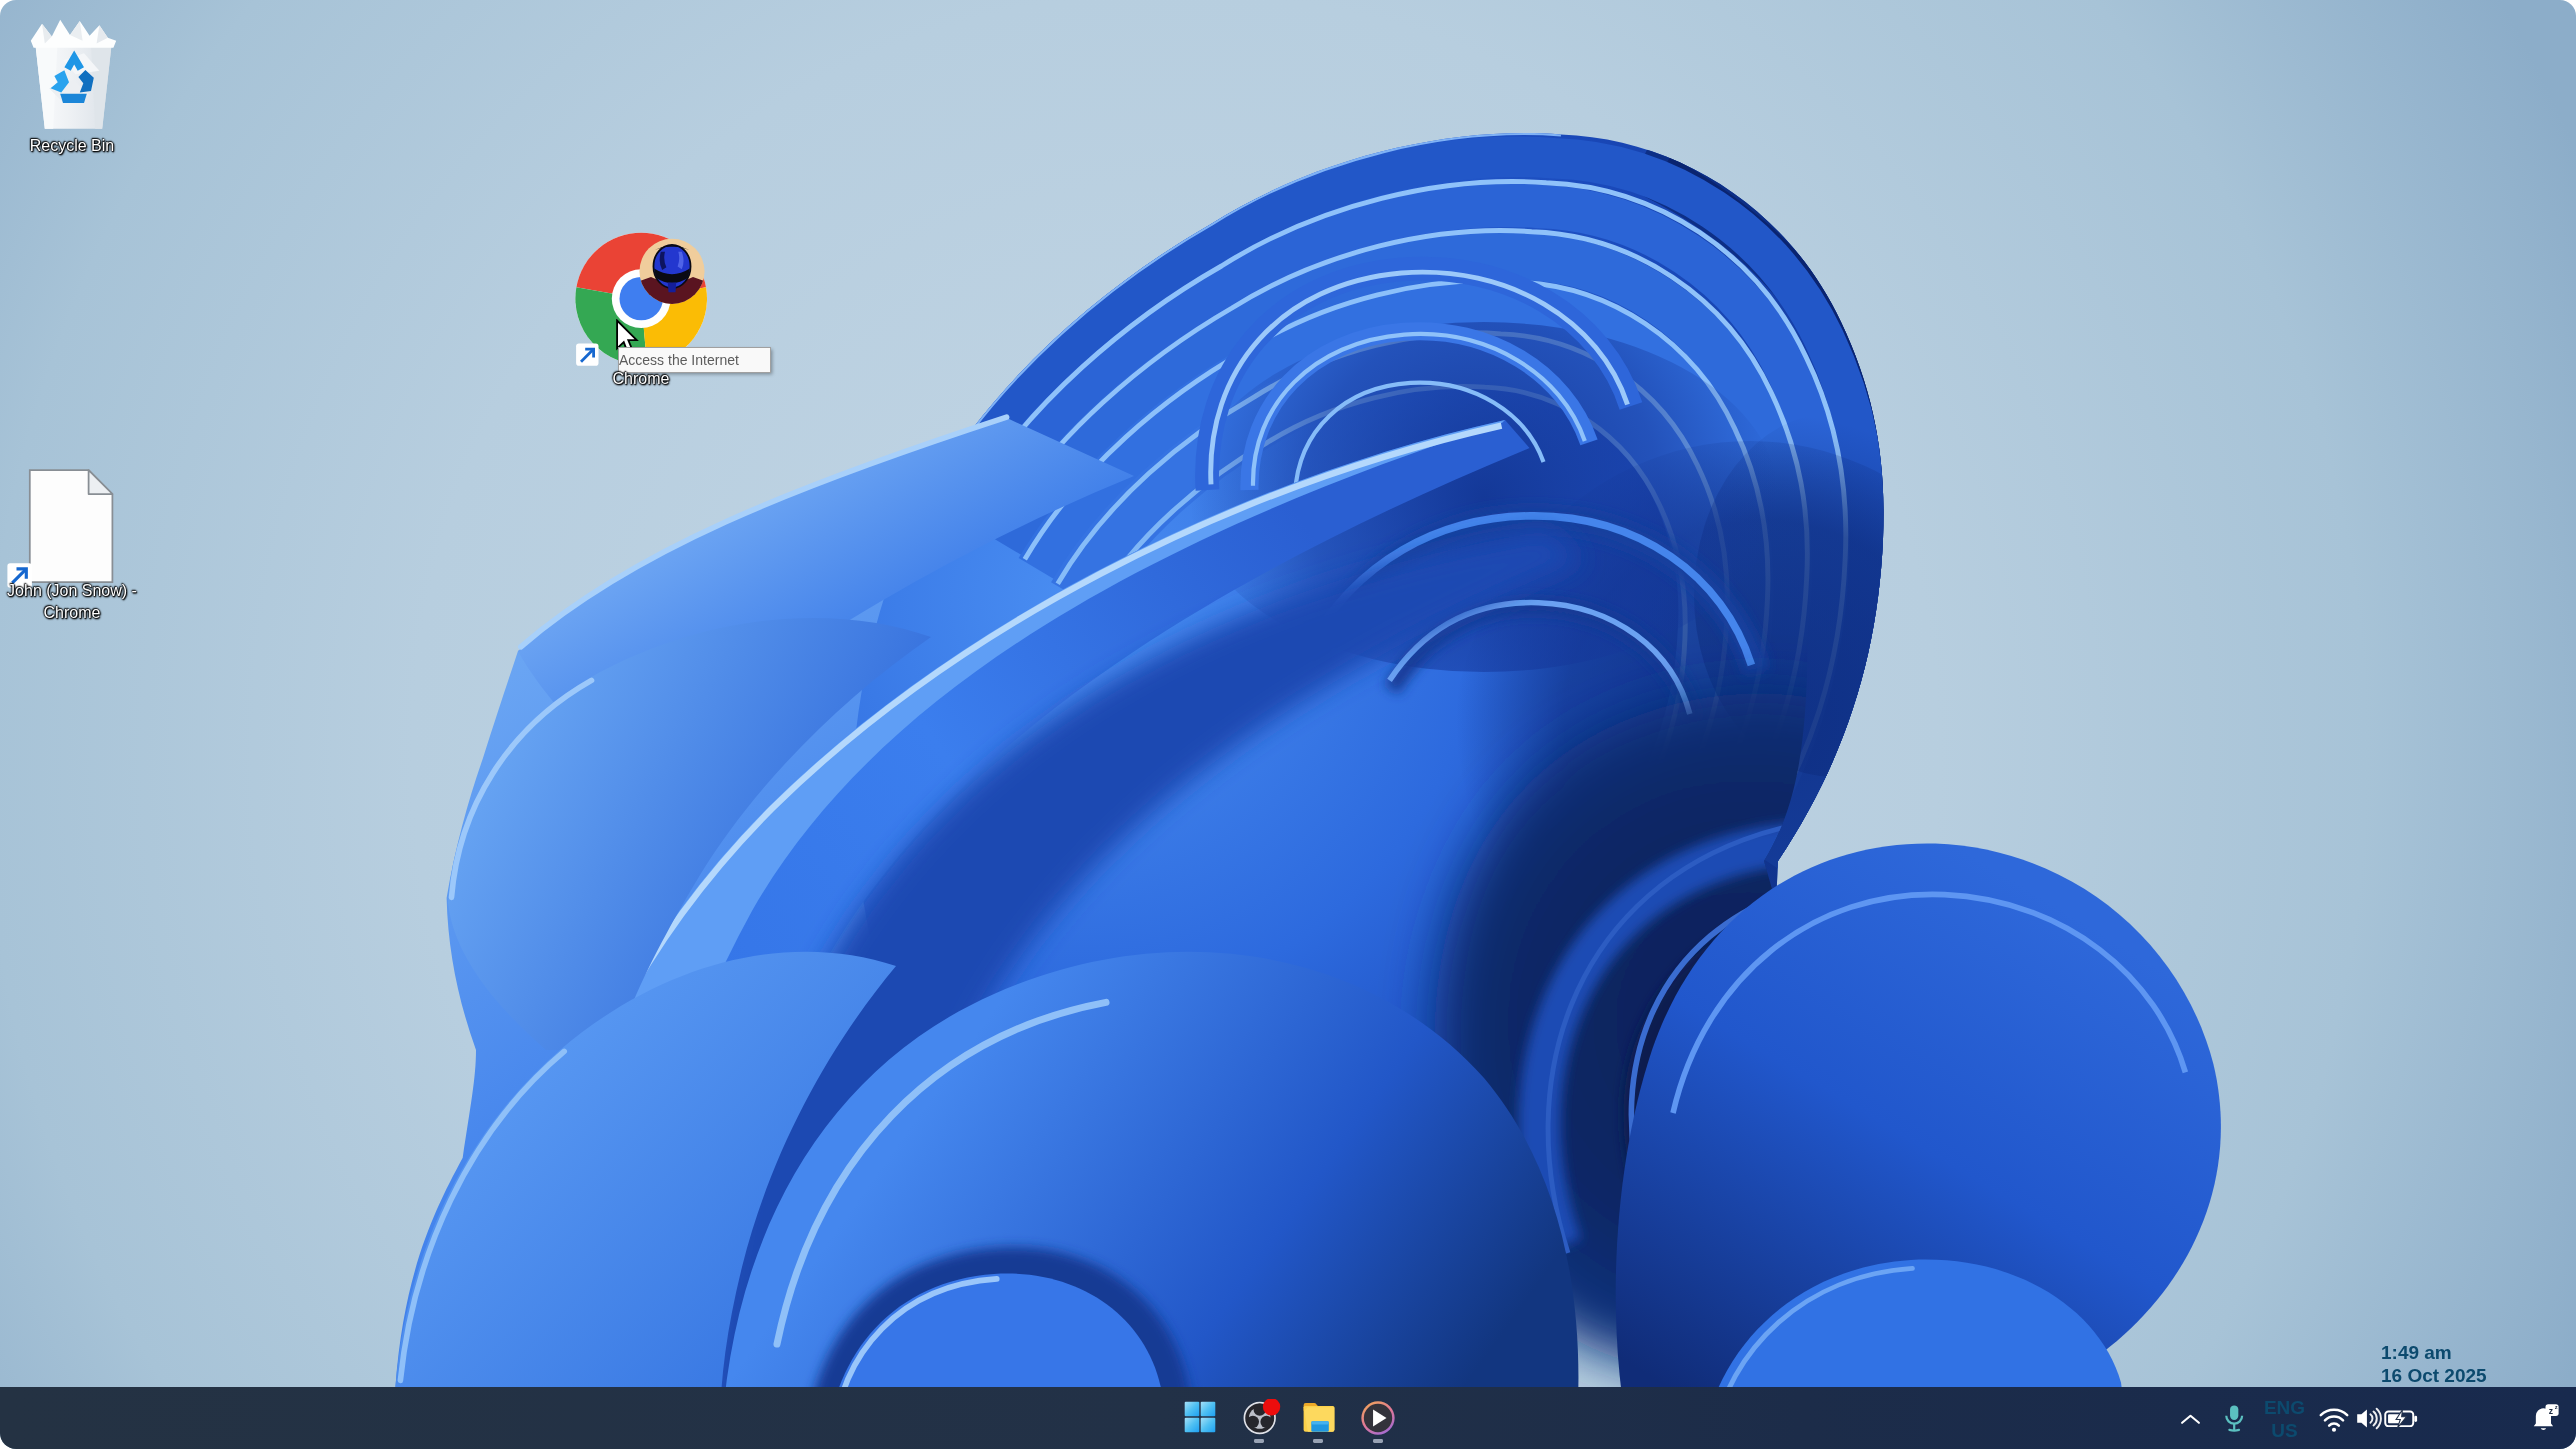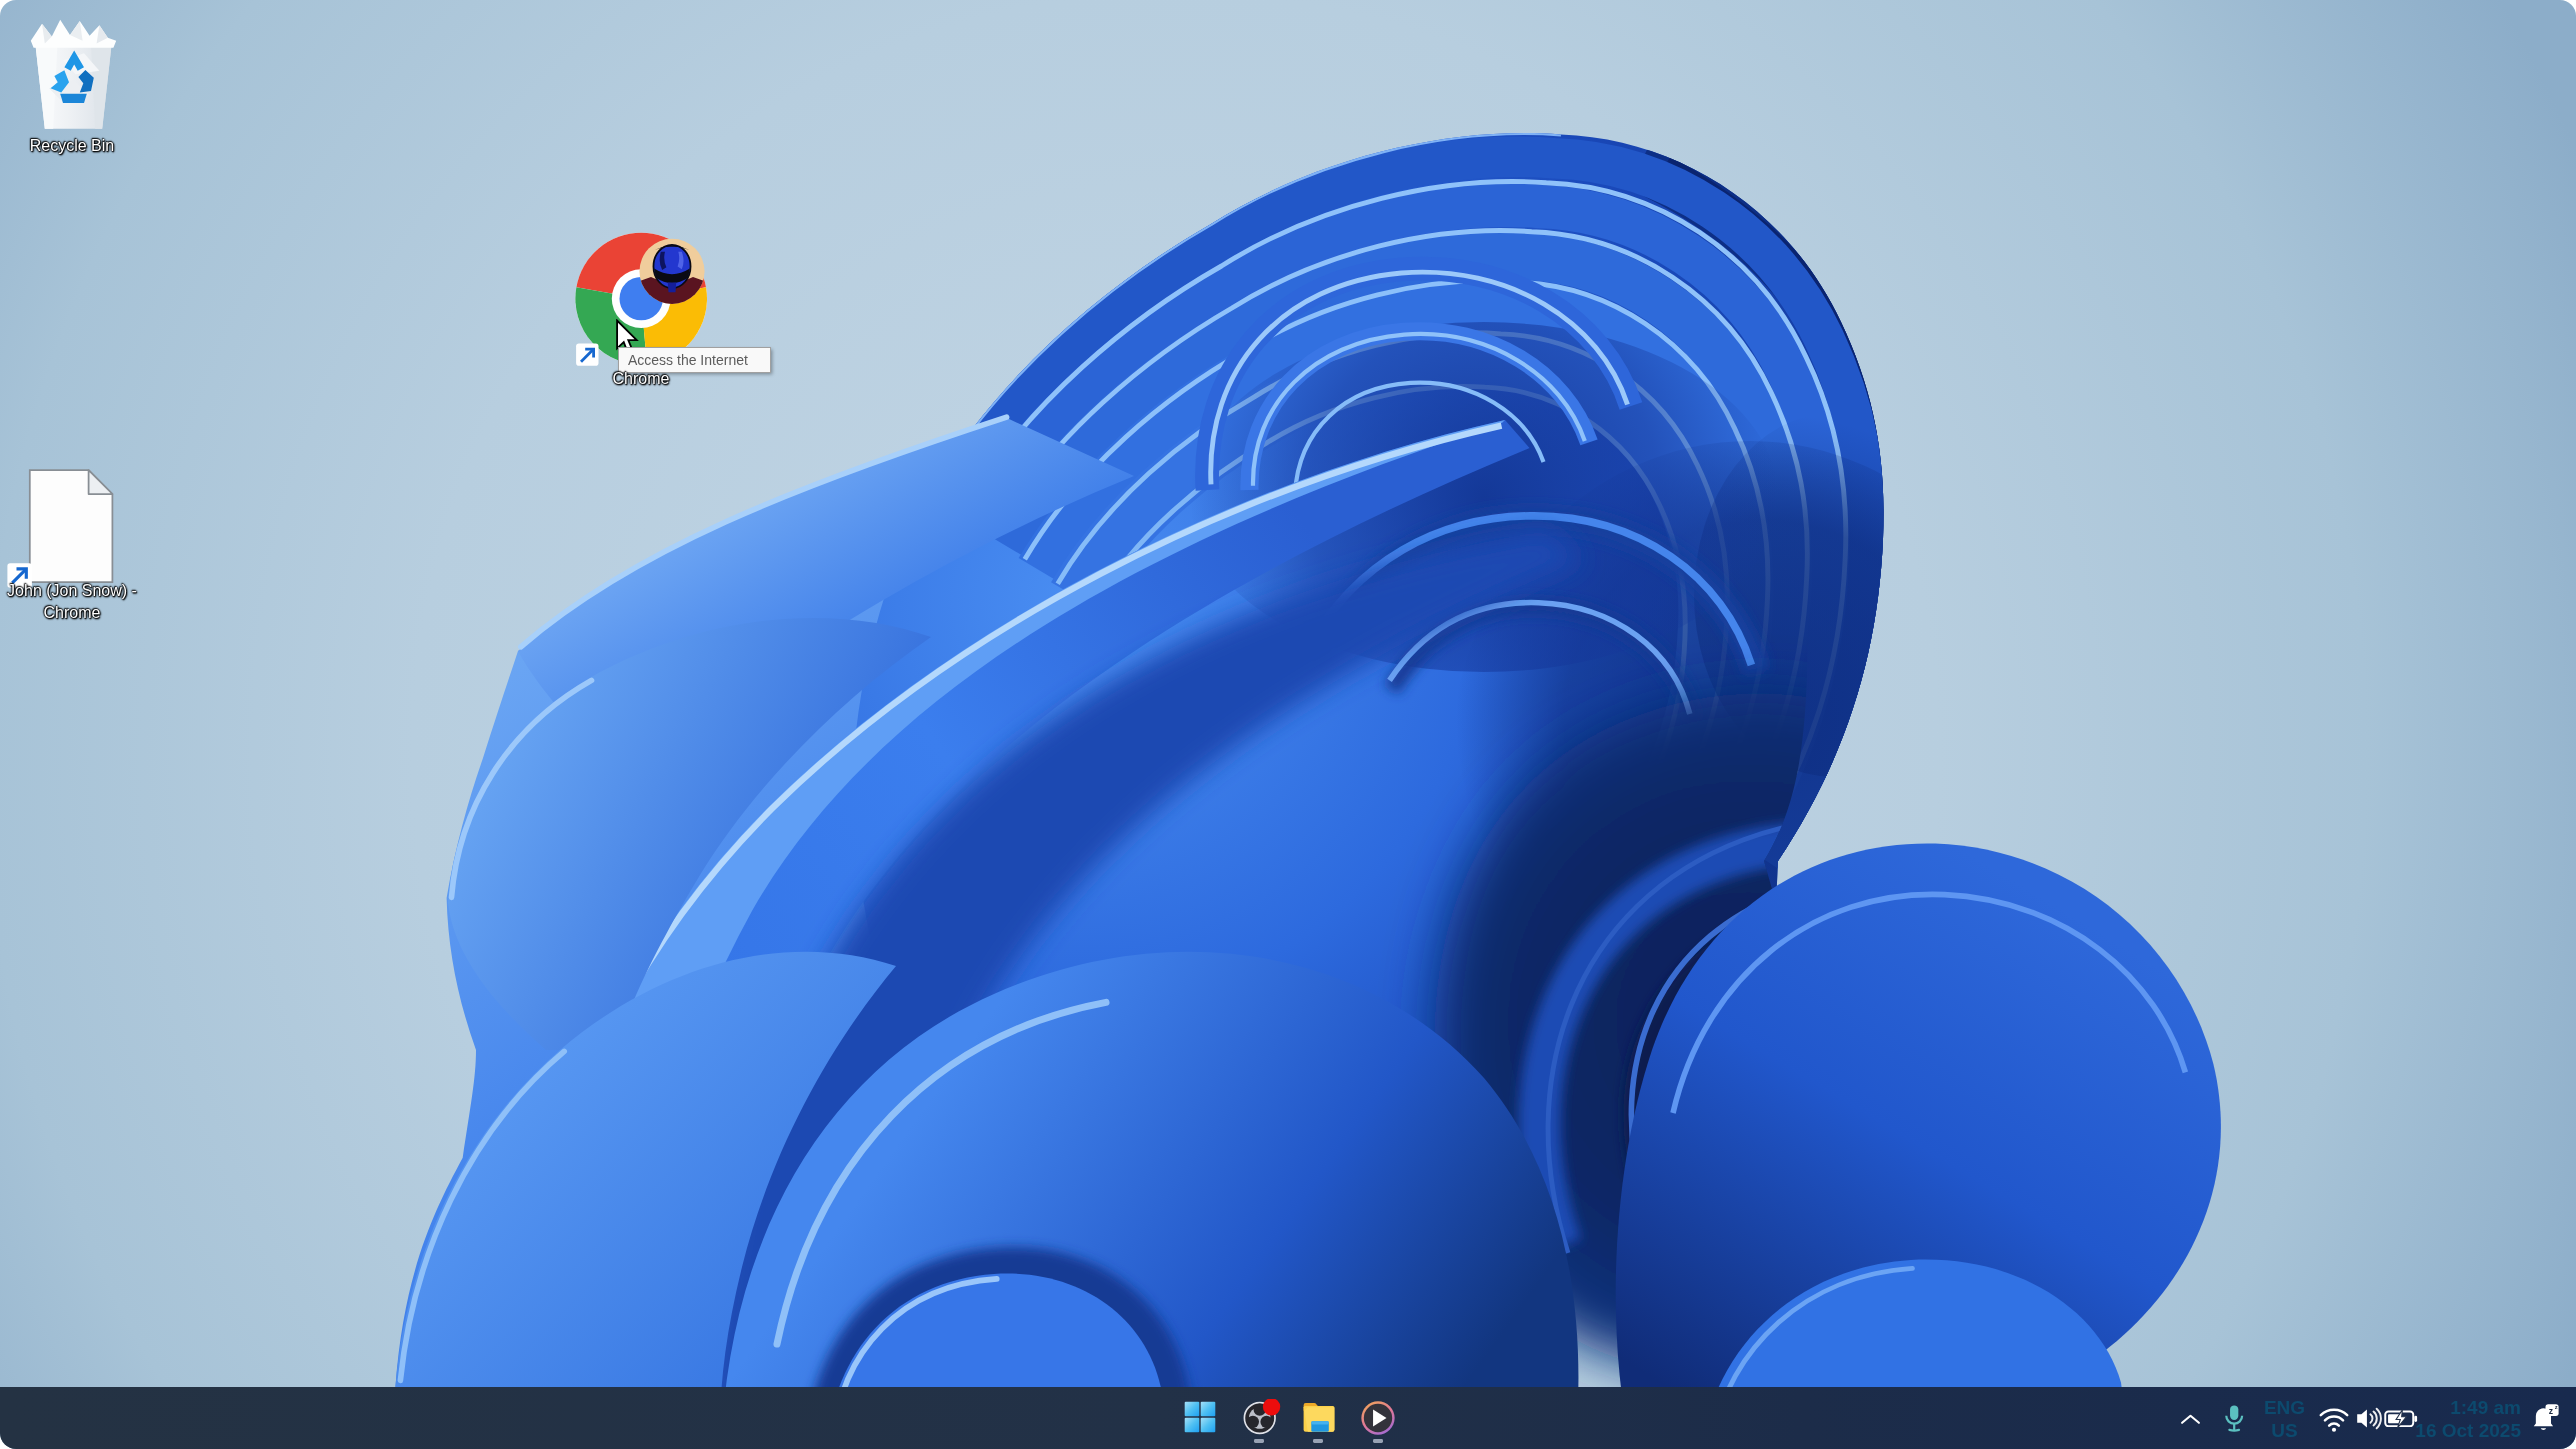--- a/index.html
+++ b/index.html
@@ -5,21 +5,21 @@
 html,body{margin:0;padding:0;background:#ffffff;width:2576px;height:1449px;overflow:hidden}
 #screen{position:absolute;left:0;top:0;width:2576px;height:1449px;border-radius:16px;overflow:hidden;font-family:"Liberation Sans",sans-serif}
 #wall{position:absolute;left:0;top:0}
 .lbl{position:absolute;color:#fff;font-size:16px;text-align:center;
  text-shadow:0 0 1.4px #000,0 0 2.1px #000,0.7px 0.7px 1.4px #000,-0.7px -0.7px 1.4px #000,0.7px 1.4px 2.1px rgba(0,0,0,.9);}
 #taskbar{position:absolute;left:0;top:1387px;width:2576px;height:62px;
  background:linear-gradient(90deg,#243243 0%,#223147 45%,#1c2c49 70%,#182a4e 100%);}
 .tbi{position:absolute;top:0}
 #tooltip{position:absolute;left:618px;top:347px;width:153px;height:26px;background:#f9f9f9;
  border:0.7px solid #a0a0a0;box-shadow:2.1px 2.1px 3.5px rgba(0,0,0,.35);box-sizing:border-box;
- font-size:14px;color:#5c5c5c;line-height:24.5px;padding-left:9px;white-space:nowrap}
+ font-size:14px;color:#5c5c5c;line-height:24.5px;white-space:nowrap}
 .tray{position:absolute;color:#0c4a6e;font-size:19px;line-height:23px;text-align:center;font-weight:700}
 </style>
 </head>
 <body>
 <div id="screen">
 <svg id="wall" width="2576" height="1449" viewBox="0 0 3680 2070">
 <defs>
 <radialGradient id="bg" gradientUnits="userSpaceOnUse" cx="1680" cy="1080" r="2180">
  <stop offset="0" stop-color="#c3d6e5"></stop>
  <stop offset="0.5" stop-color="#b7cedf"></stop>
@@ -334,21 +334,21 @@
 <svg class="tbi" style="left:2355px;top:1406px" width="28" height="25" viewBox="0 0 40 36">
  <path d="M3,12 L9,12 L17,5 L17,31 L9,24 L3,24 Z" fill="#fff"></path>
  <path d="M22,12 a7.5,7.5 0 0 1 0,12 M26.5,8 a13,13 0 0 1 0,20 M31,4 a19,19 0 0 1 0,28" stroke="#fff" stroke-width="2.8" fill="none" stroke-linecap="round" opacity="0.92"></path>
 </svg>
 <svg class="tbi" style="left:2384px;top:1409px" width="34" height="19.6" viewBox="0 0 48 28">
  <rect x="1.5" y="3.5" width="40" height="21" rx="4.5" fill="none" stroke="#fff" stroke-width="2.8"></rect>
  <rect x="43" y="9.5" width="4" height="9" rx="2" fill="#fff"></rect>
  <rect x="5.5" y="7.5" width="17" height="13" rx="1.5" fill="#fff"></rect>
  <path d="M26,1 L17,15 L23,15 L19,27 L32,11 L25,11 Z" fill="#fff" stroke="#22304a" stroke-width="1.6"></path>
 </svg>
-<div class="tray" style="left:2381px;top:1396px;width:140px;text-align:right">1:49 am<br>16 Oct 2025</div>
+<div class="tray" style="left:2381px;top:1341px;width:140px;text-align:left">1:49 am<br>16 Oct 2025</div>
 <svg class="tbi" style="left:2531px;top:1402px" width="29" height="32" viewBox="0 0 42 46">
  <path d="M7,31 L7,20 a11,11 0 0 1 22,0 L29,31 L32,35 L4,35 Z" fill="#fff"></path>
  <path d="M14,38 a4.5,4.5 0 0 0 8,0 Z" fill="#fff"></path>
  <rect x="21" y="3" width="19" height="17" rx="4" fill="#fff"></rect>
  <text x="29" y="17" font-size="12.5" font-weight="bold" fill="#1e2c44" text-anchor="middle" font-family="Liberation Sans">z</text>
  <text x="36.5" y="10" font-size="8.5" font-weight="bold" fill="#1e2c44" text-anchor="middle" font-family="Liberation Sans">z</text>
 </svg>
 </div>
 
 

